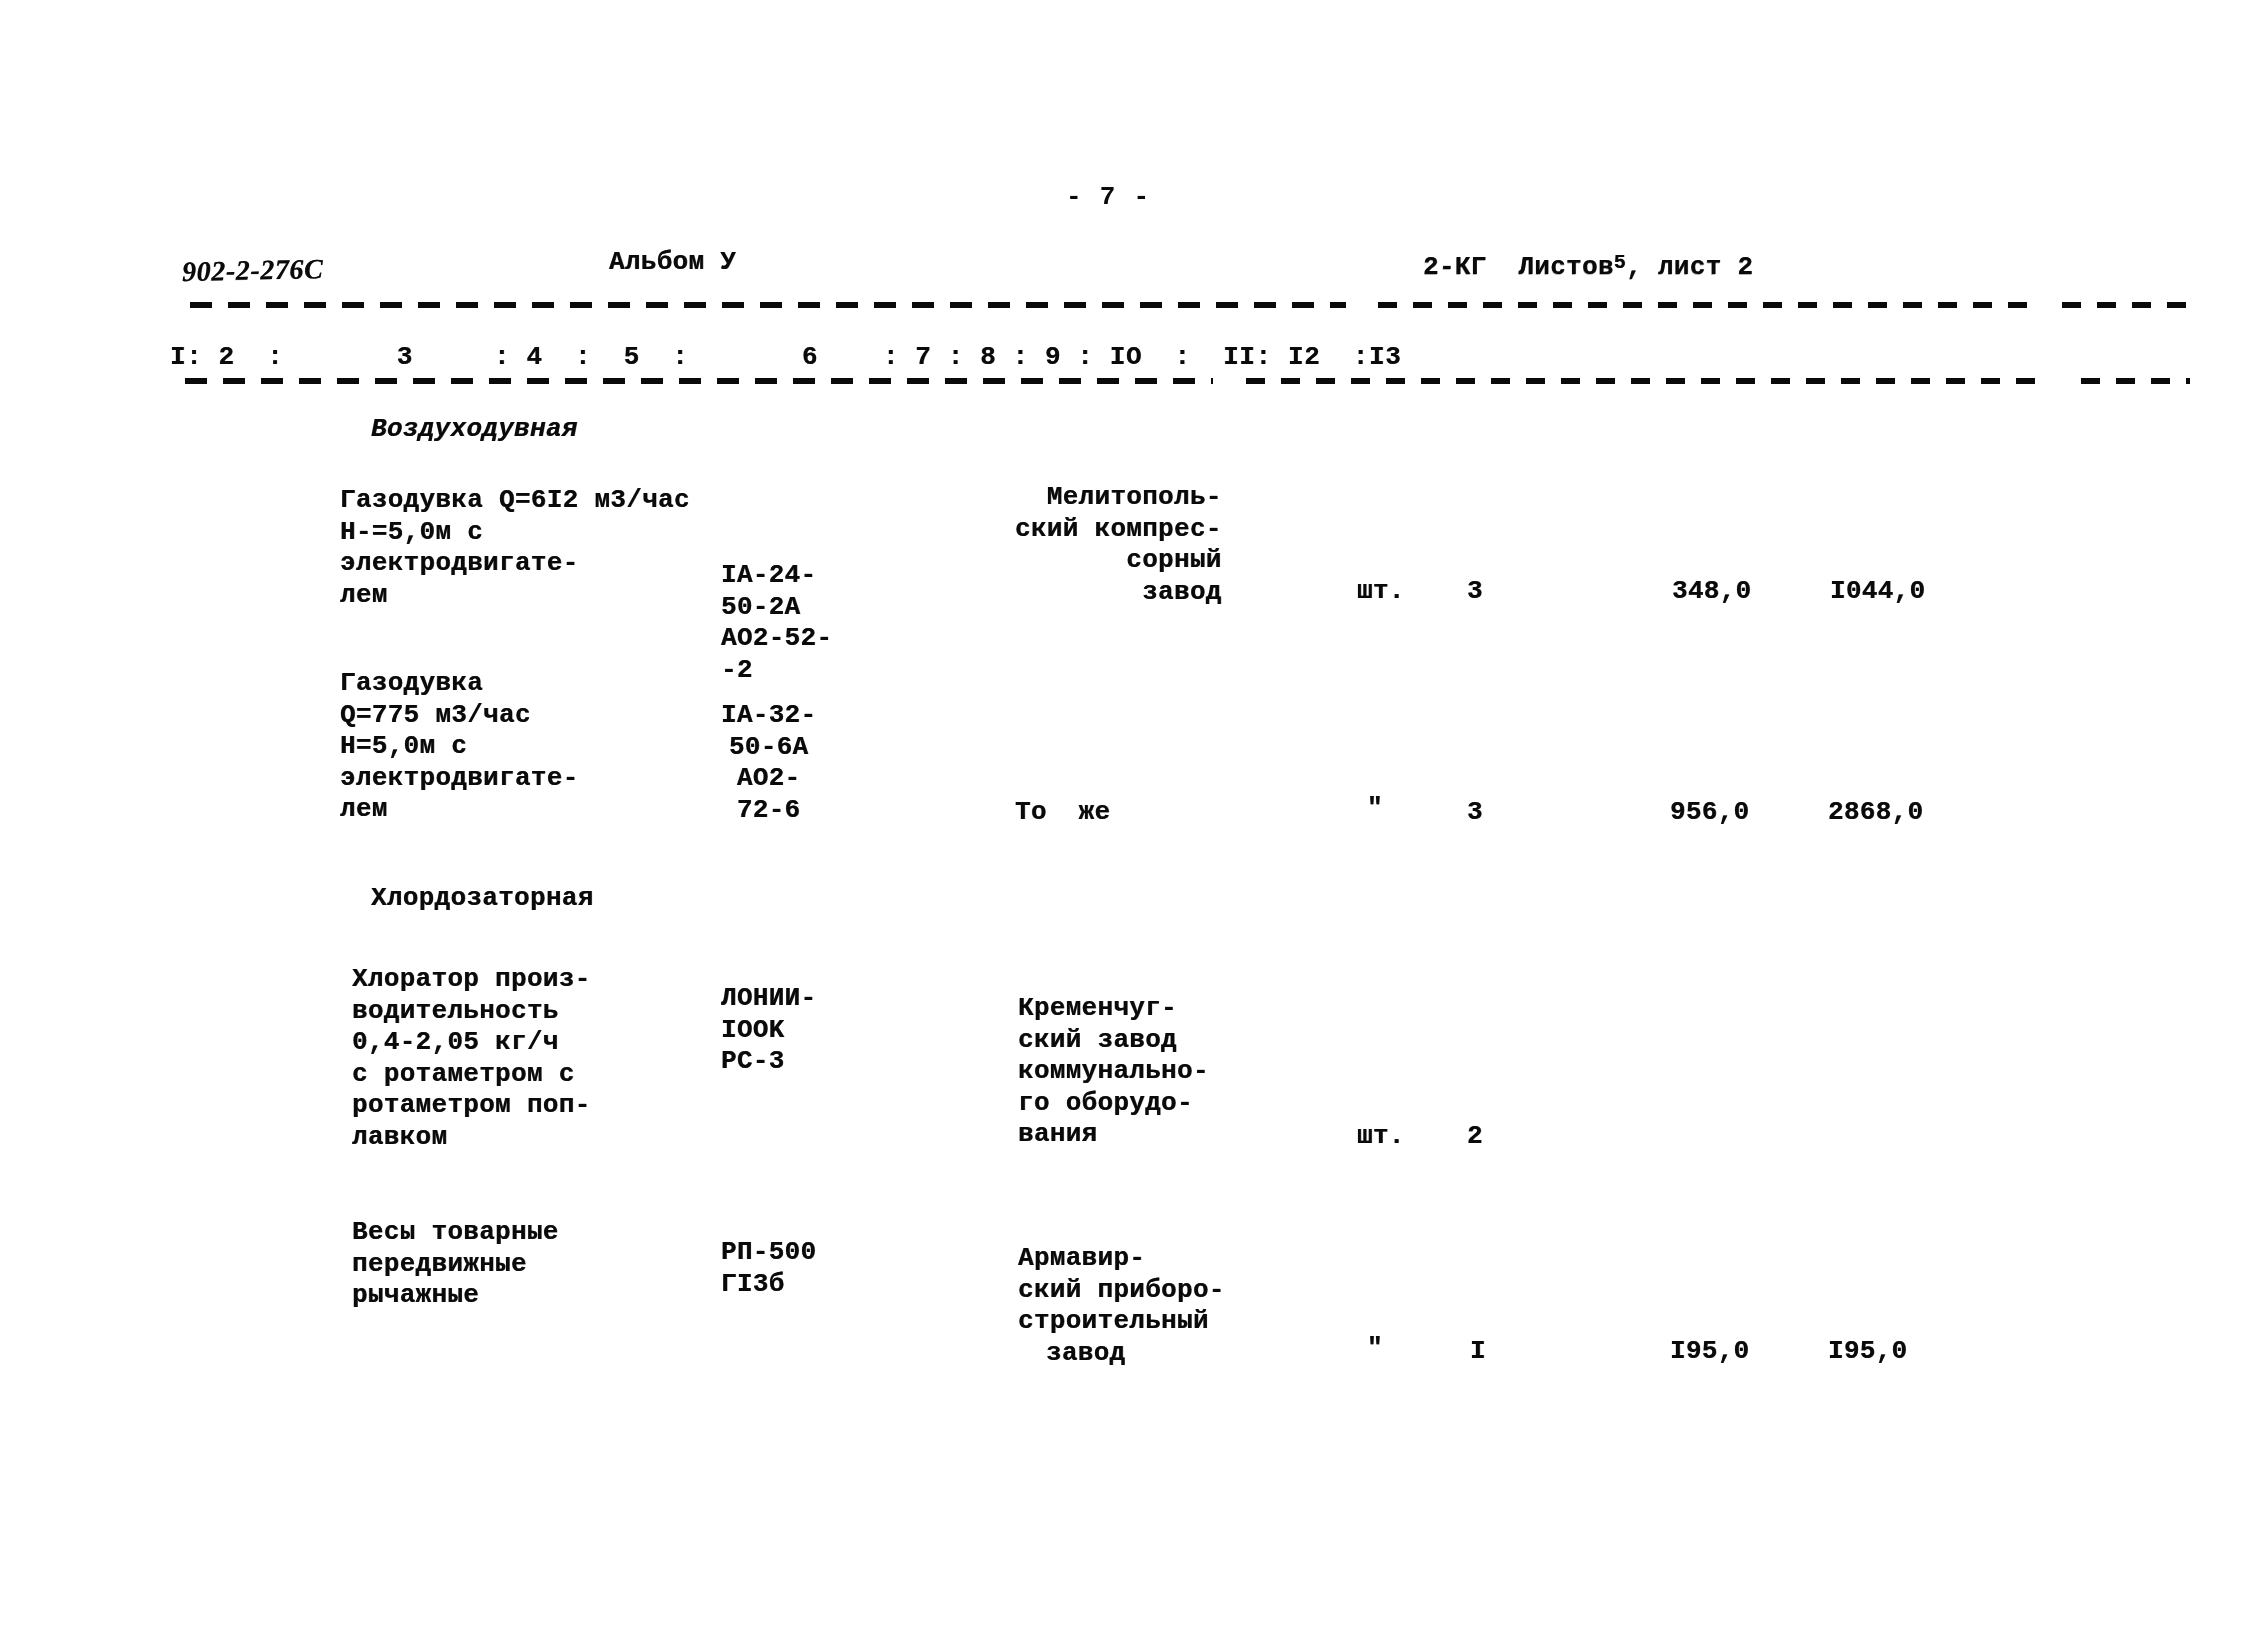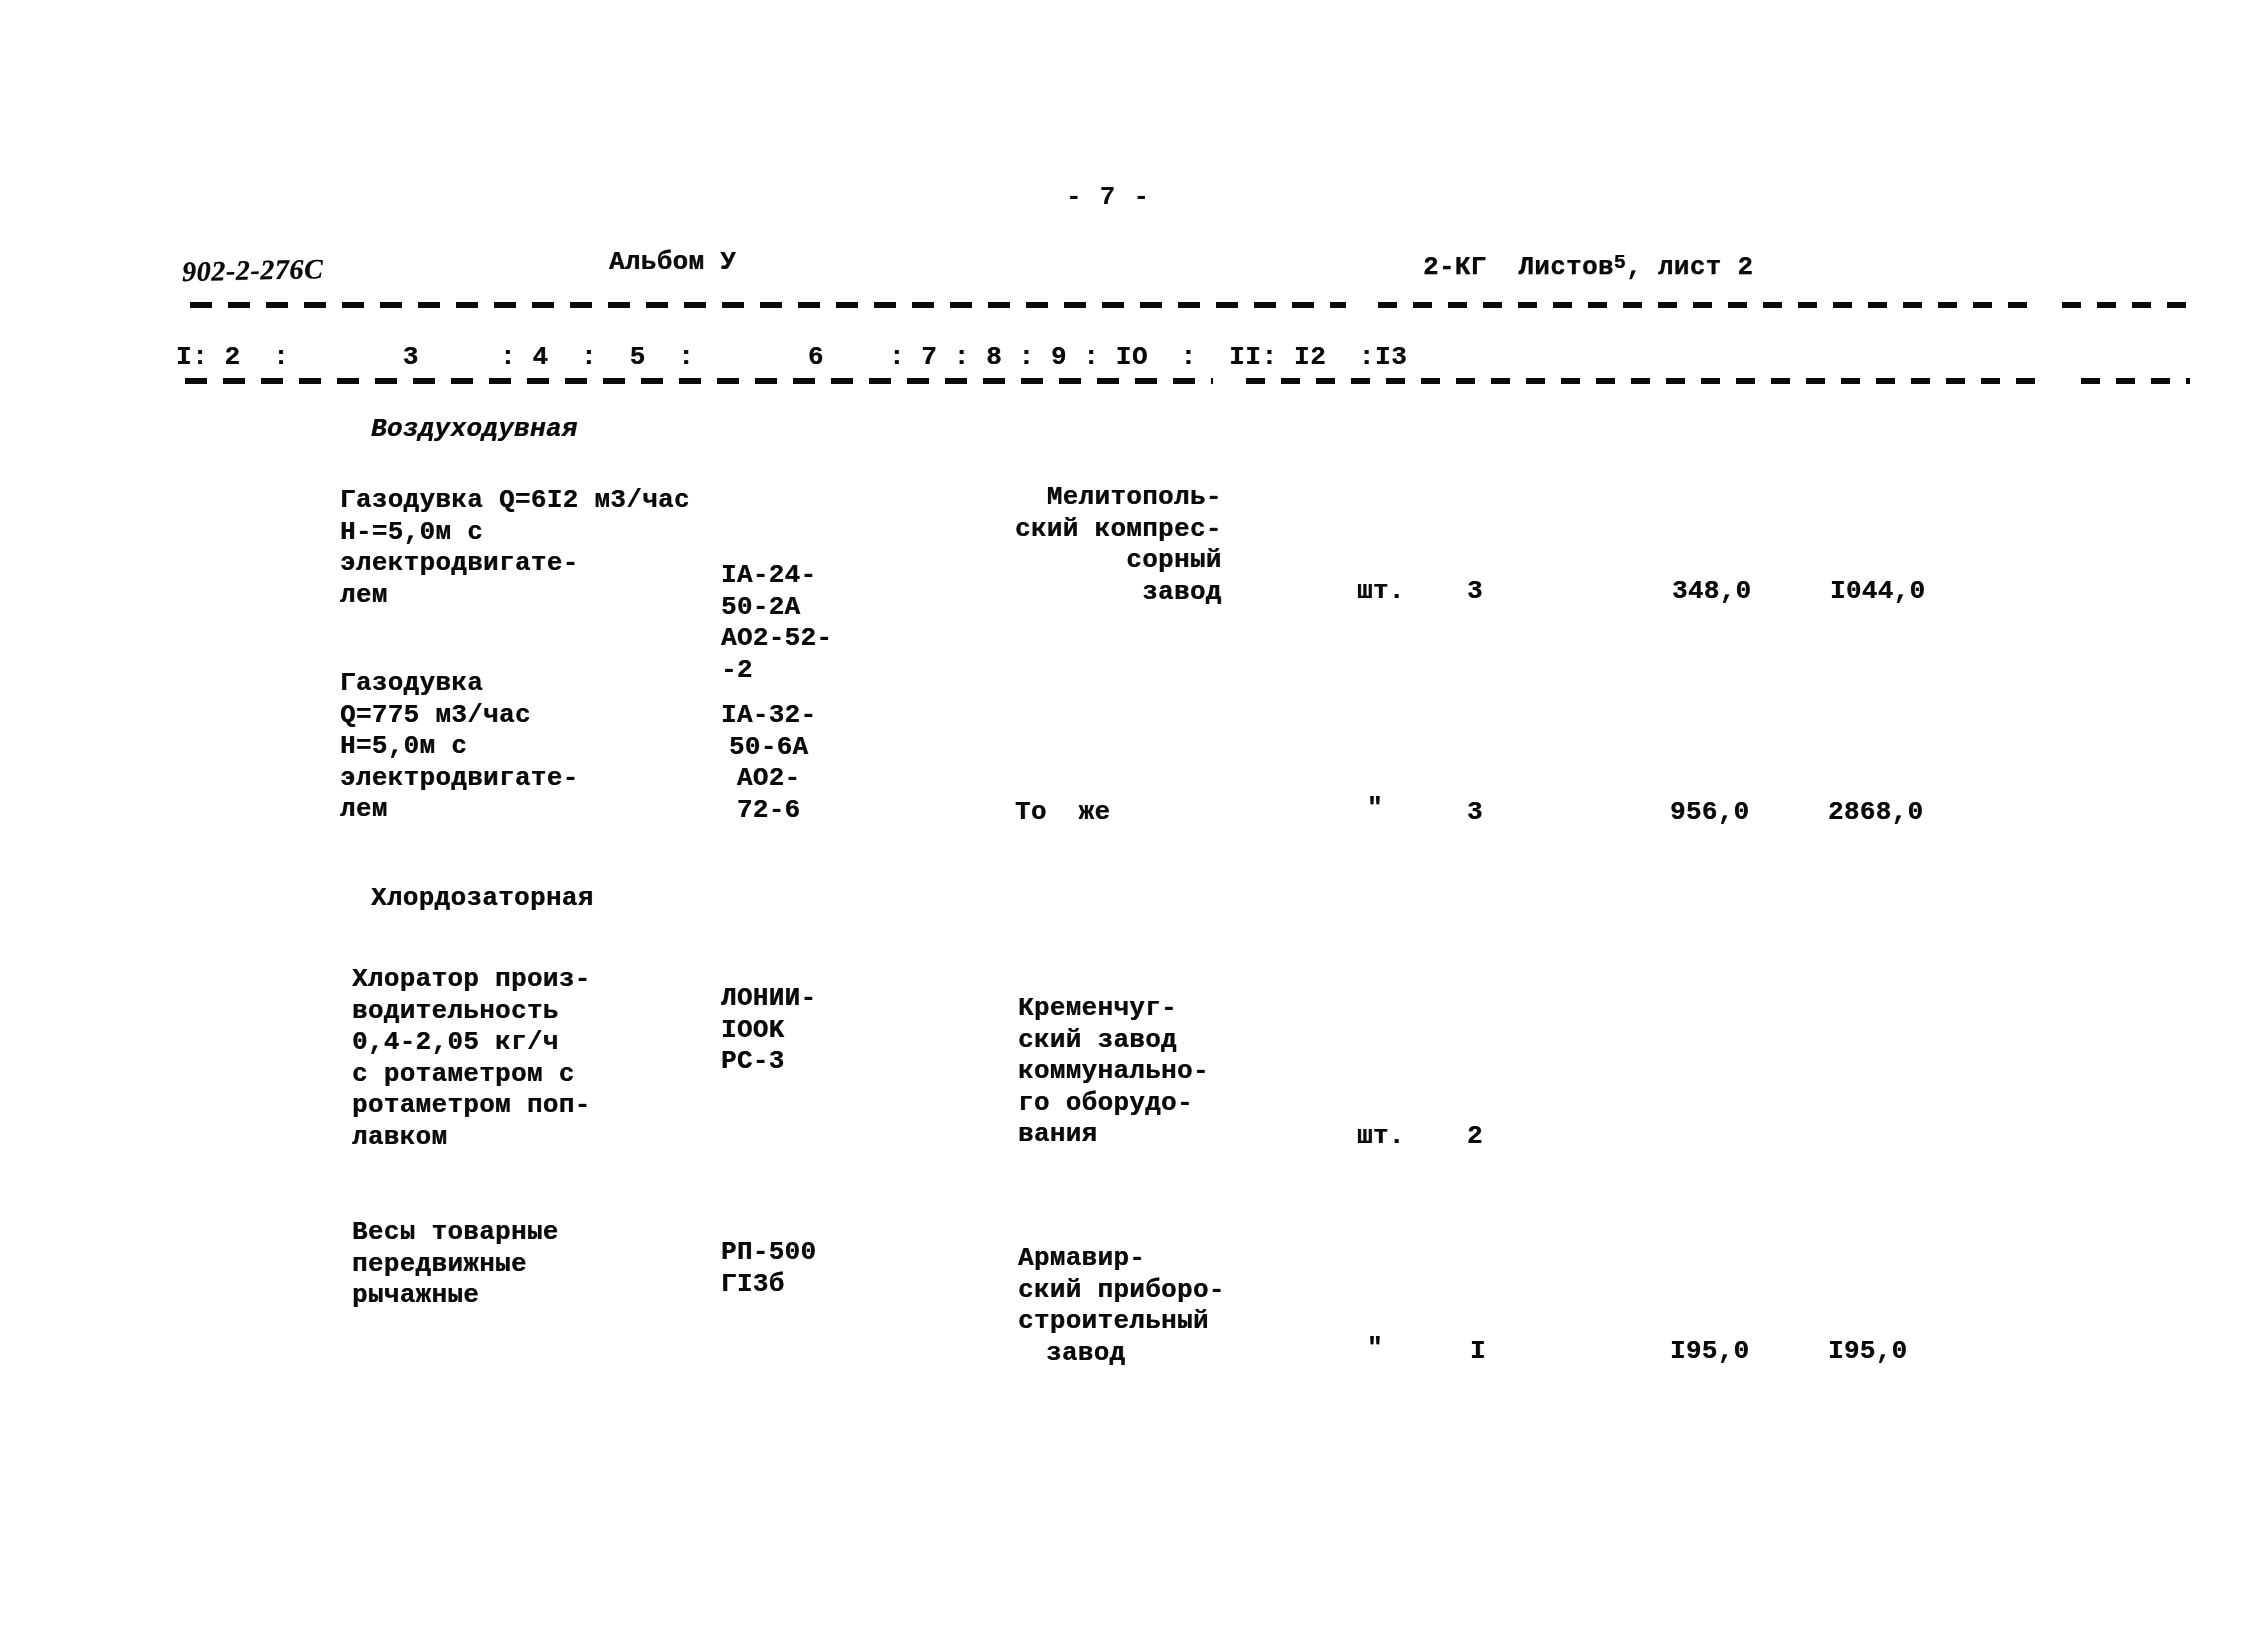--- a/index.html
+++ b/index.html
@@ -89,21 +89,21 @@
   <div class="t handwritten" style="left:182px; top:256px;">902-2-276С</div>
 
   <div class="t" style="left:585px; top:247px;margin-left:24px;">Альбом У</div>
 
   <div class="t" style="left:1423px; top:247px;"><span>2-КГ  Листов</span><span class="sup">5</span><span>, лист 2</span></div>
 
   <div class="dashrule" style="left:190px; top:302px; width:1156px;"></div>
   <div class="dashrule seg2" style="left:1378px; top:302px; width:649px;"></div>
   <div class="dashrule seg2" style="left:2062px; top:302px; width:125px;"></div>
 
-  <div class="t" style="left:176px; top:342px; letter-spacing:0.6px;">I: 2  :       3     : 4  :  5  :       6    : 7 : 8 : 9 : IO  :  II: I2  :I3</div>
+  <div class="t" style="left:170px; top:342px; letter-spacing:0.6px;">I: 2  :       3     : 4  :  5  :       6    : 7 : 8 : 9 : IO  :  II: I2  :I3</div>
 
   <div class="dashrule" style="left:185px; top:378px; width:1028px;"></div>
   <div class="dashrule seg2" style="left:1246px; top:378px; width:803px;"></div>
   <div class="dashrule seg2" style="left:2081px; top:378px; width:109px;"></div>
 
   <div class="t blk" style="left:371px; top:414px;font-style:italic;">Воздуходувная</div>
 
   <div class="t blk" style="left:340px; top:485px;"><span>Газодувка Q=6I2 м3/час</span>
 <span>Н-=5,0м с</span>
 <span>электродвигате-</span>

